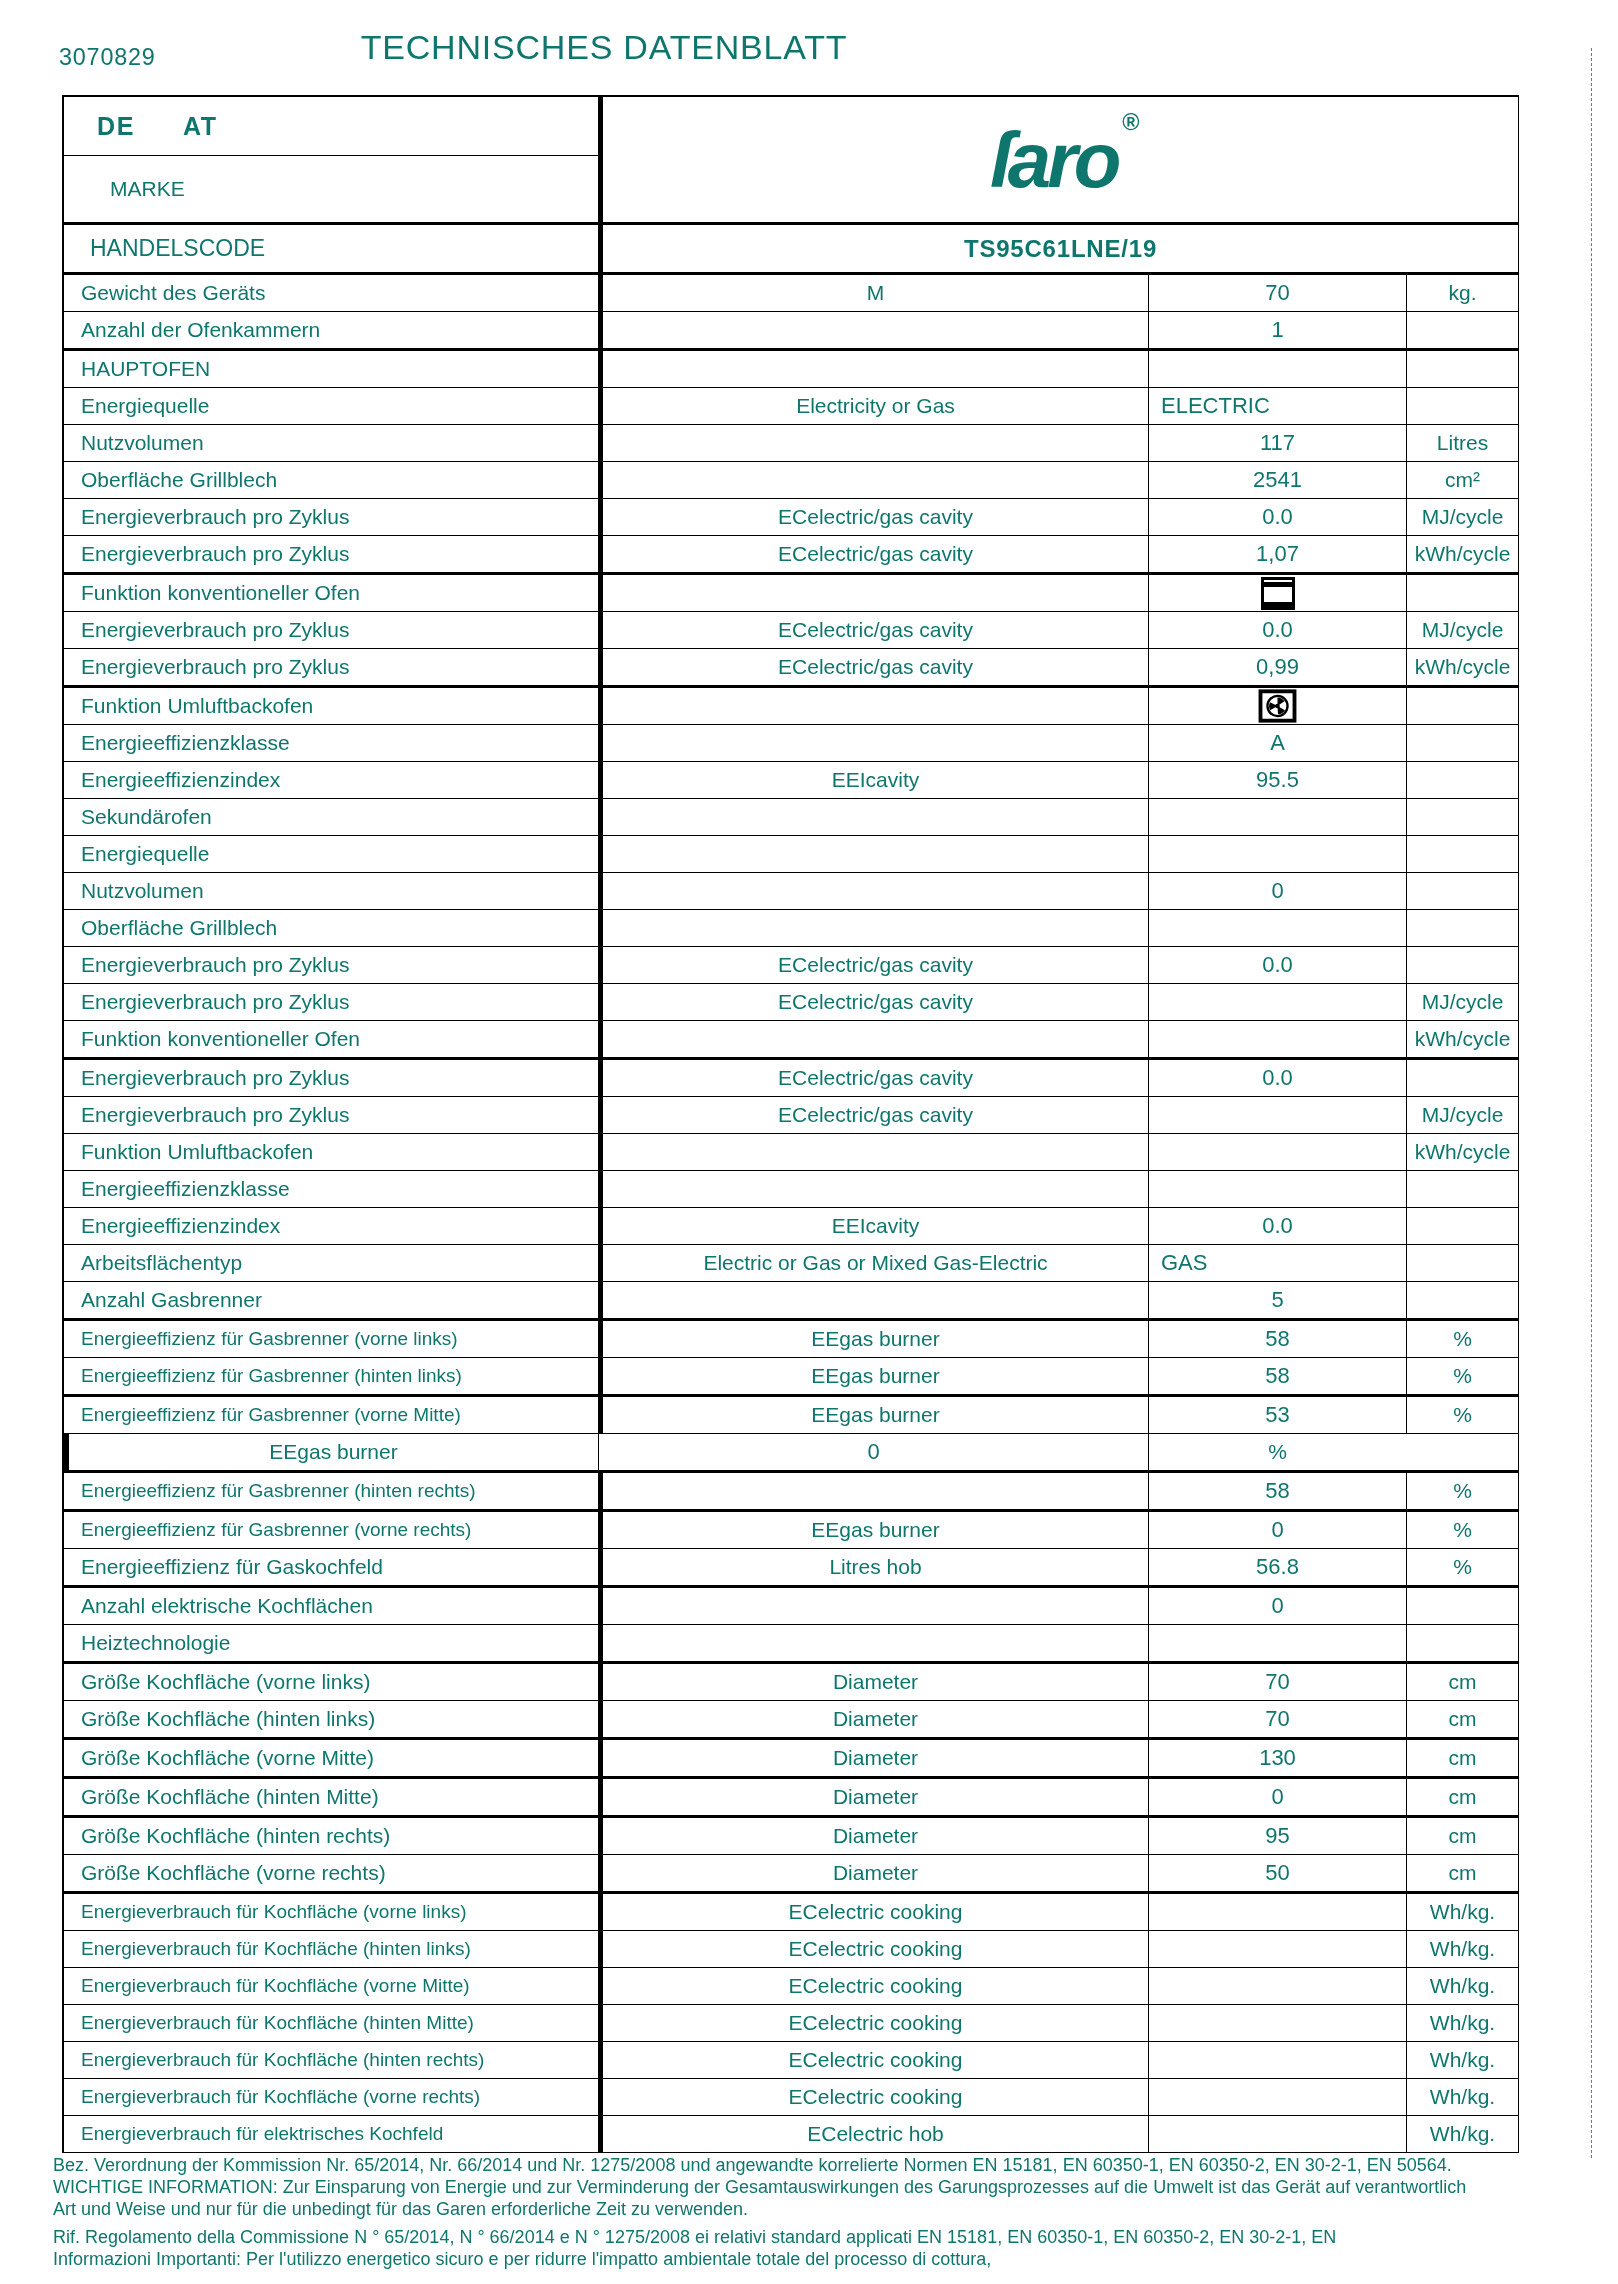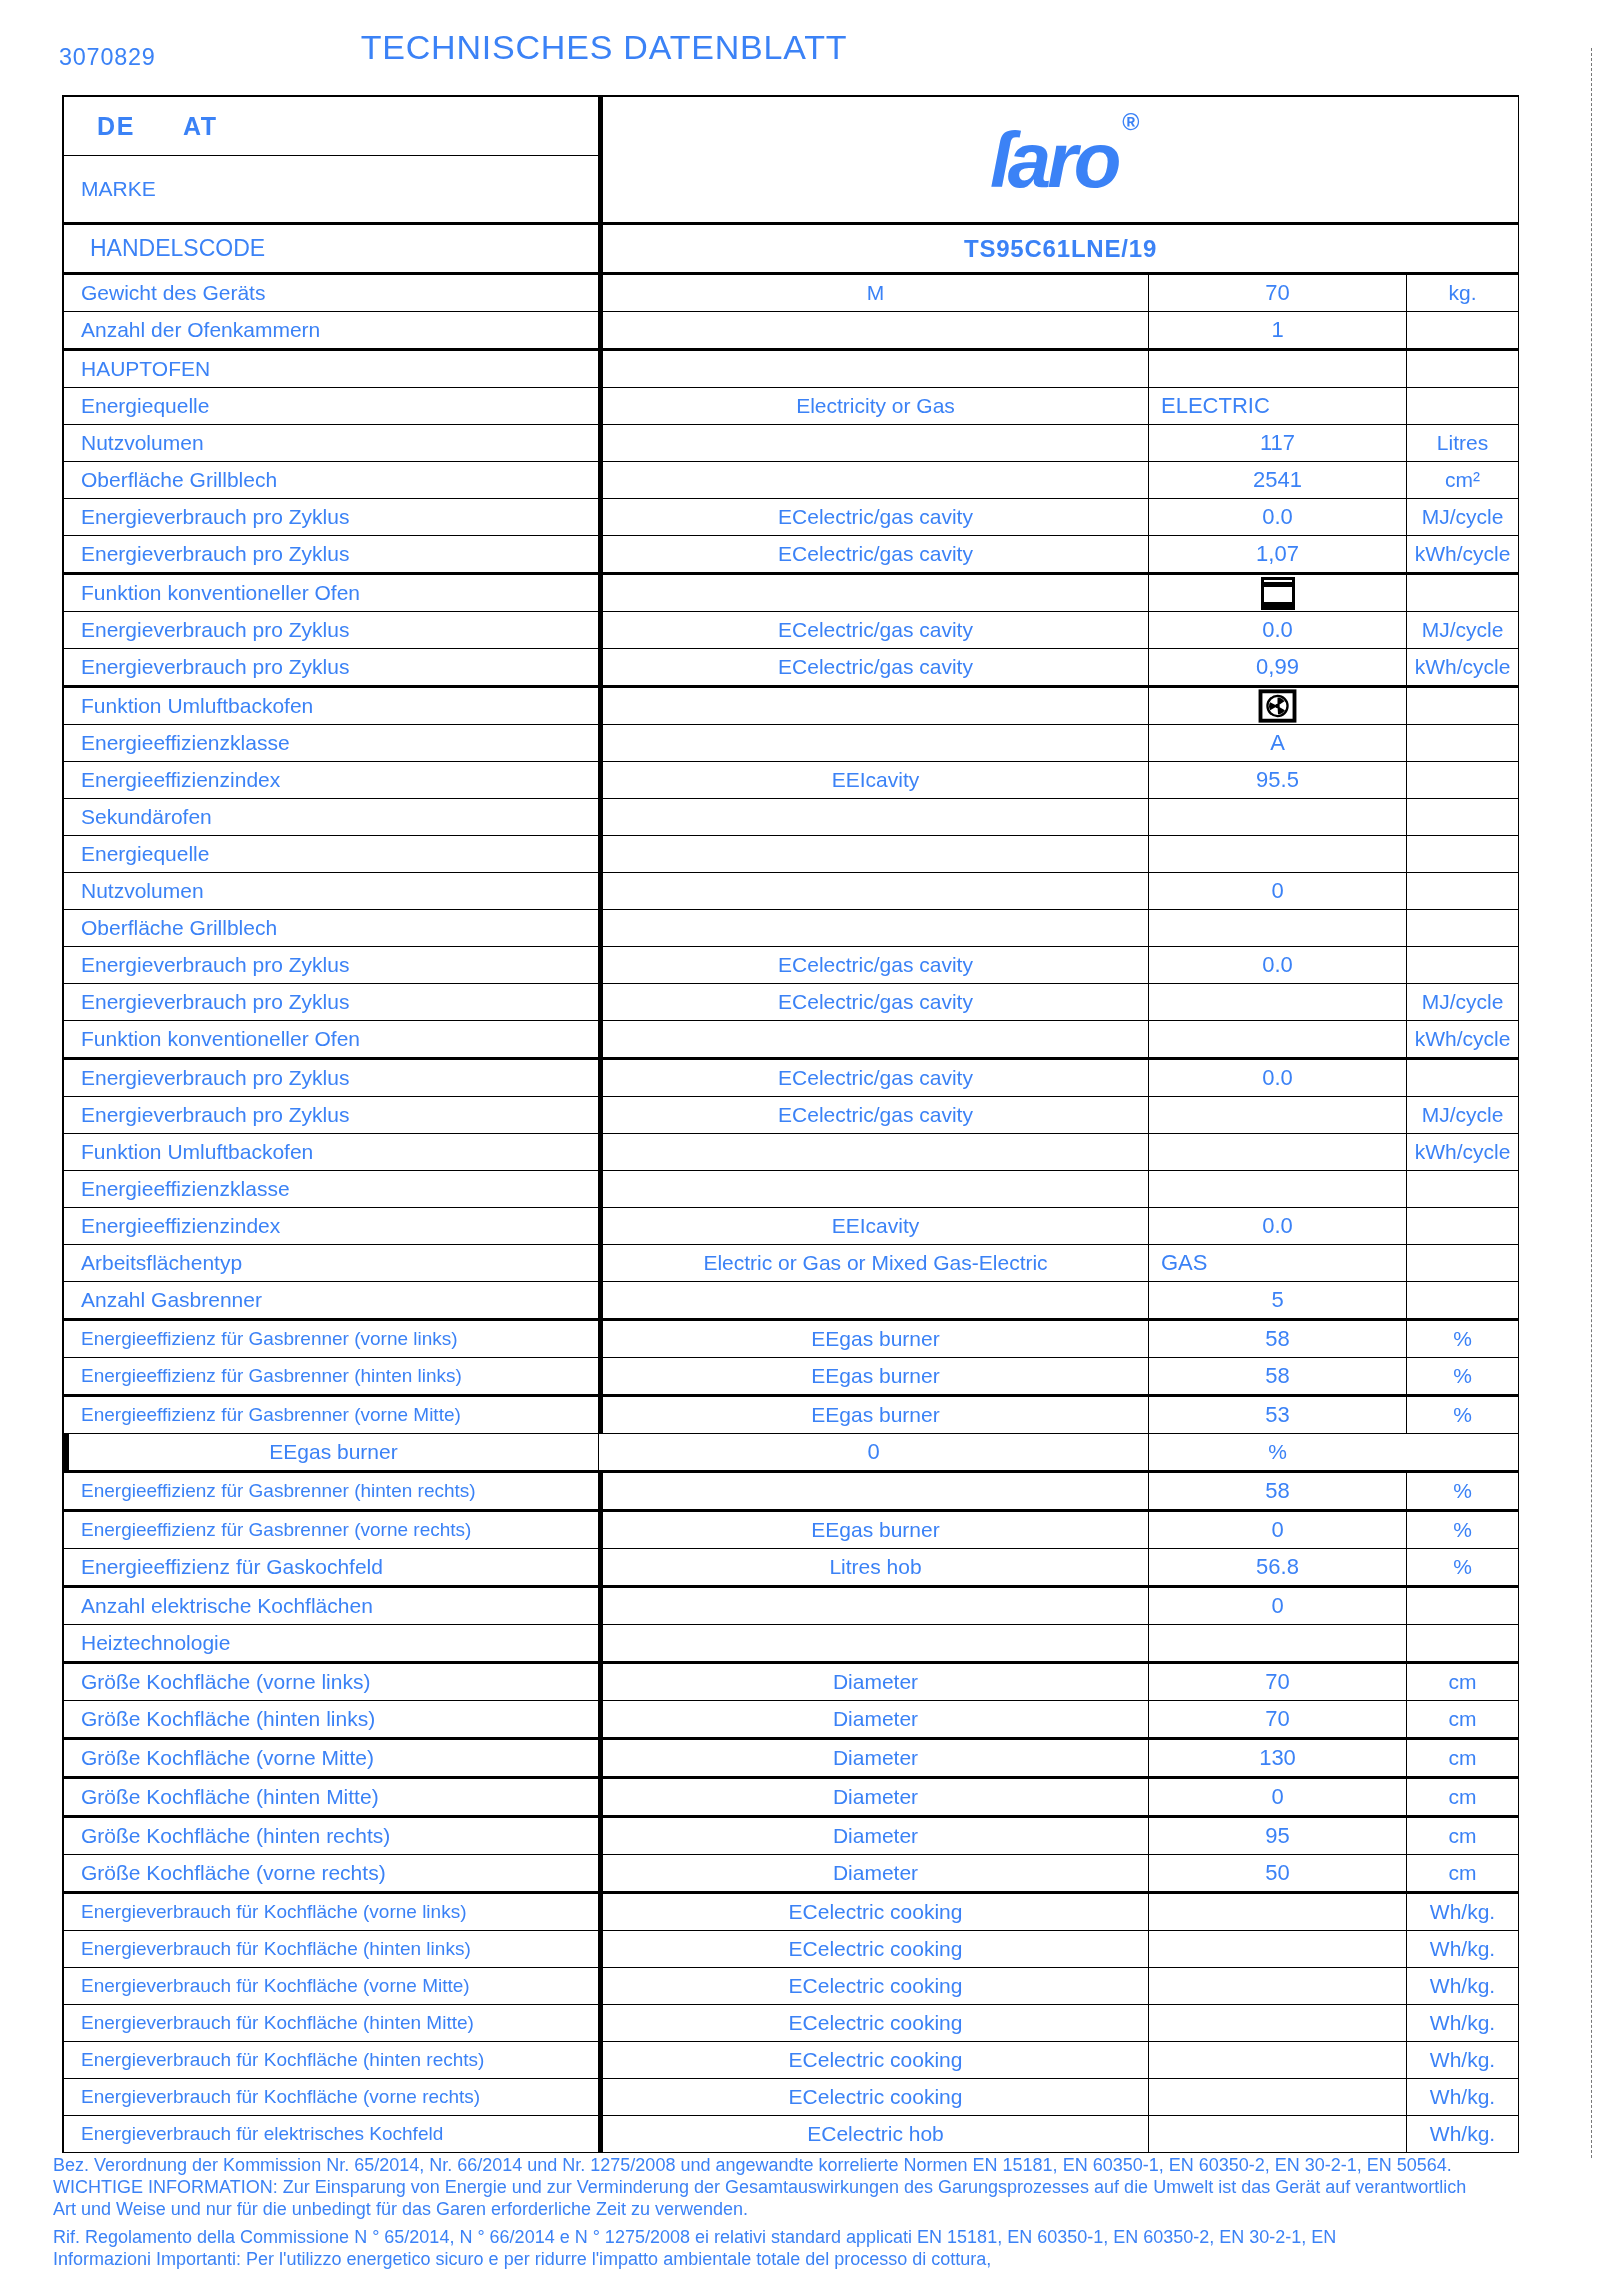--- a/index.html
+++ b/index.html
@@ -1,36 +1,36 @@
 <!DOCTYPE html>
 <html style="font-size:12.5px"><head>
 <meta charset="utf-8">
 <style>
   html,body { margin:0; padding:0; background:#9a9a9a; }
   .page {
     position:relative; width:1618px; height:2284px; margin:0 auto;
-    background:#ffffff; color:#3b82f6;
+    background:#ffffff; color:#0f766e;
     font-family:"Liberation Sans","DejaVu Sans",sans-serif;
     overflow:hidden;
   }
   .doc-number { position:absolute; left:59px; top:44px; font-size:23.4px; letter-spacing:0.8px; }
   .doc-title  { position:absolute; left:0; top:28px; width:1208px; text-align:center;
                 font-size:34px; letter-spacing:0.8px; }
 
   .sheet { position:absolute; left:62px; top:95px; width:1457px;
            border-left:2.3px solid #000; border-right:1.6px solid #000; border-top:2.3px solid #000;
            box-sizing:border-box; }
 
   
   .hdr-top { display:grid; grid-template-columns:534px 1fr; }
   .hdr-left {}
   .hdr-cell-de { height:58px; border-bottom:1.6px solid #000; display:flex; align-items:center; padding-left:33px; }
   .hdr-cell-de span { font-weight:bold; font-size:25px; letter-spacing:1.6px; }
   .hdr-cell-de span + span { margin-left:48px; }
-  .hdr-cell-marke { height:66px; display:flex; align-items:center; padding-left:17px; font-size:21px; }
+  .hdr-cell-marke { height:66px; display:flex; align-items:center; padding-left:46px; font-size:21px; }
   .hdr-logo-cell { border-left:5.5px solid #000; display:flex; align-items:center; justify-content:center; }
   .logo-text { font-weight:bold; font-style:italic; font-size:78px; letter-spacing:-3.9px; line-height:1; }
   .logo-reg  { font-size:23.4px; font-weight:bold; vertical-align:super; position:relative; top:-30px; left:4.7px; font-style:normal; }
   .hdr-sep { border-top:3.9px solid #000; }
   .code-row { display:grid; grid-template-columns:534px 1fr; border-bottom:3.1px solid #000; height:47px; }
   .code-label { display:flex; align-items:center; padding-left:26px; font-size:23px; }
   .code-value { border-left:5.5px solid #000; display:flex; align-items:center; justify-content:center;
                 font-weight:bold; font-size:24px; letter-spacing:0.8px; }
 
   

